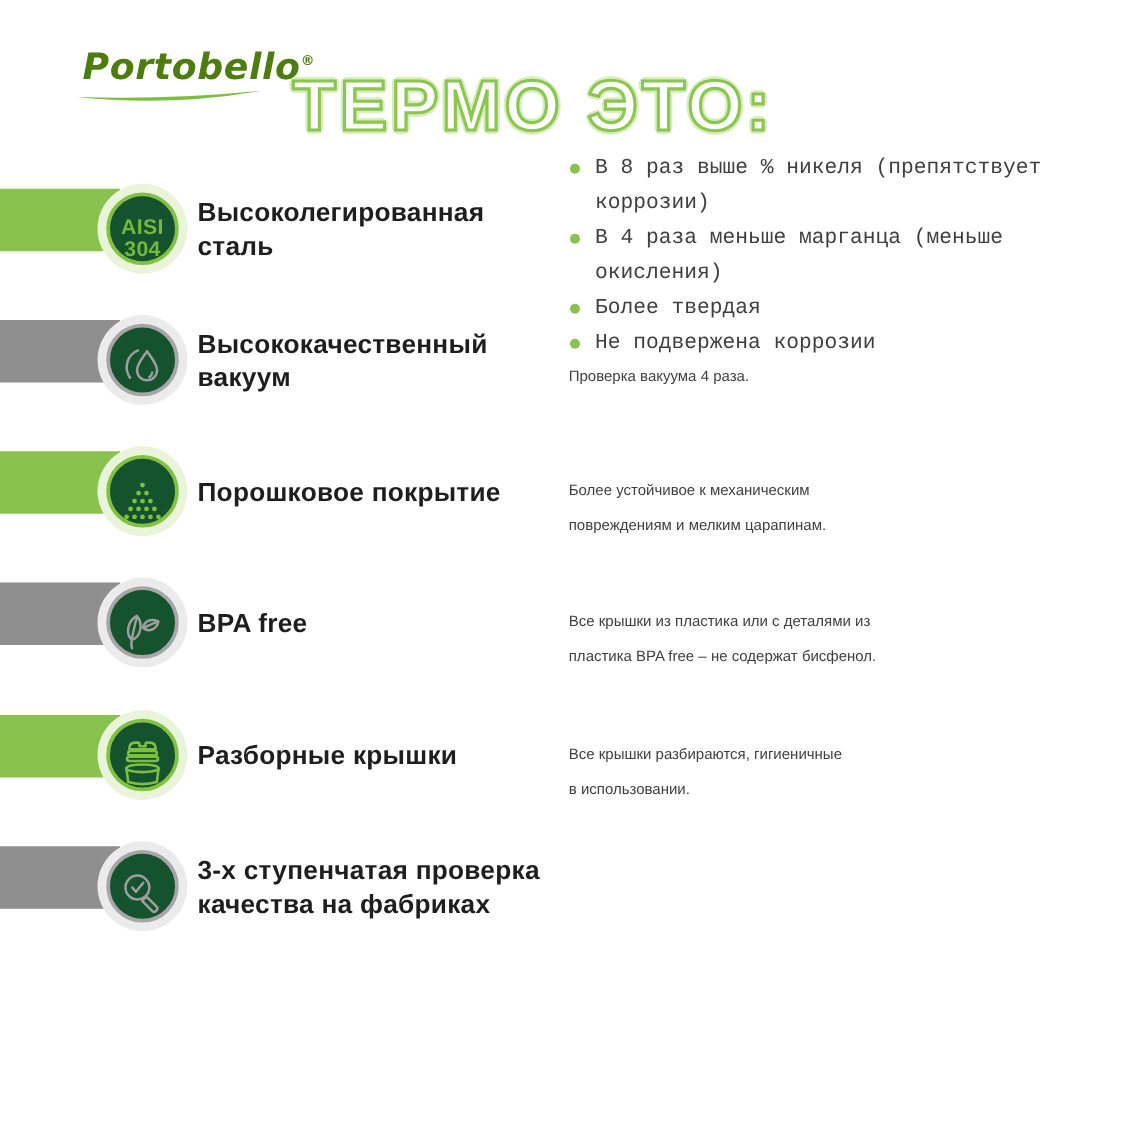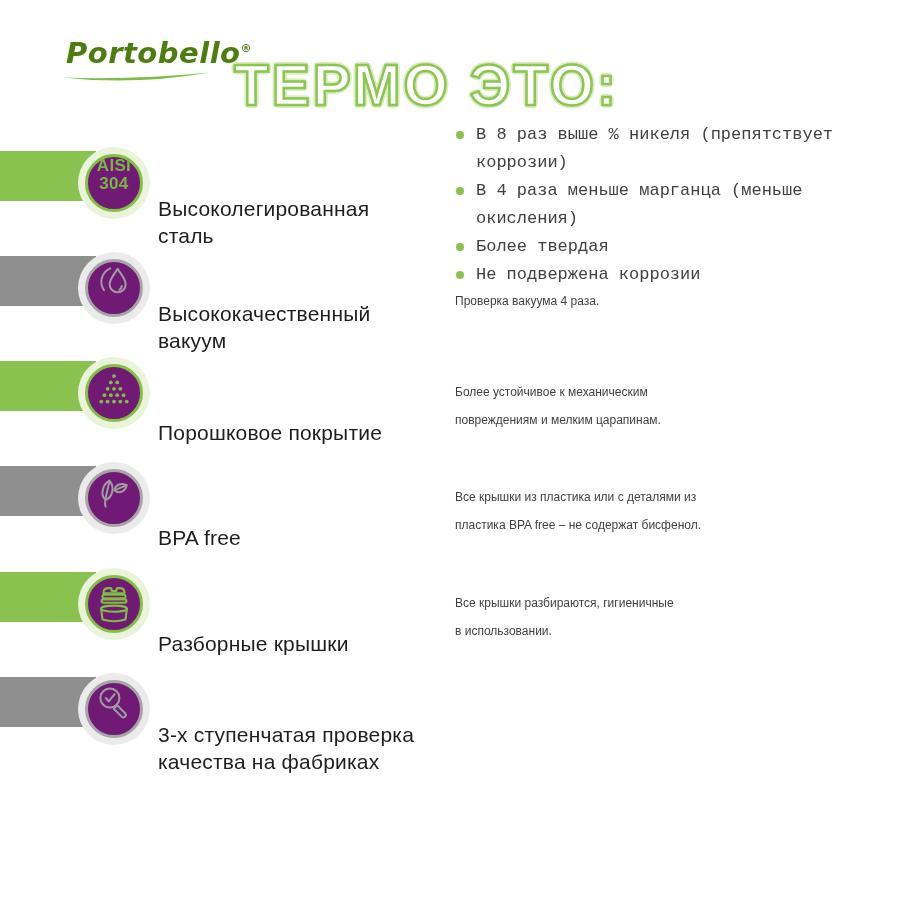--- a/index.html
+++ b/index.html
@@ -32,40 +32,40 @@
     margin-top: 28px;
   }
 
   
   .row { position:absolute; left:0; width:900px; height:0; }
 
   .bar  { position:absolute; left:0; top:-32px; width:96px; height:50px; }
   .halo { position:absolute; left:78px; top:-36px; width:72px; height:72px; border-radius:50%; }
   .circle {
     position:absolute; left:85px; top:-29px; width:58px; height:58px;
-    border-radius:50%; background:#701a75; border:3px solid;
-    display:flex; align-items:flex-start; justify-content:center;
+    border-radius:50%; background:#14532d; border:3px solid;
+    display:flex; align-items:flex-end; justify-content:center;
   }
 
   .green-row .bar    { background:#8ac24f; }
   .green-row .halo   { background:#e9f4db; }
   .green-row .circle { border-color:#82c141; color:#7fbf3f; }
   .gray-row  .bar    { background:#8f8f8f; }
   .gray-row  .halo   { background:#ebebeb; }
   .gray-row  .circle { border-color:#a6a6a6; color:#9e9e9e; }
 
   .aisi {
     font-size:17px; font-weight:700; line-height:18px; letter-spacing:0.3px;
     color:#76b83e; text-align:center; white-space:pre-line;
   }
 
   .heading {
     position:absolute; left:158px; top:1px; transform:translateY(-50%);
-    width:300px; font-size:21px; font-weight:400; line-height:27px;
-    color:#1e1e1e; letter-spacing:0.2px; white-space:pre-line;margin-top:38px;
+    width:300px; font-size:21px; font-weight:700; line-height:27px;
+    color:#1e1e1e; letter-spacing:0.2px; white-space:pre-line;
   }
 
   .right {
     position:absolute; left:455px; top:13px; transform:translateY(-50%);
     width:445px; font-size:12px; line-height:28px; color:#3f3f3f;
     white-space:pre-line;
   }
   .bullets { position:absolute; left:455px; top:22px; transform:translateY(-50%);
     width:445px; list-style:none;font-family:Liberation Mono, monospace; }
   .bullets li {

